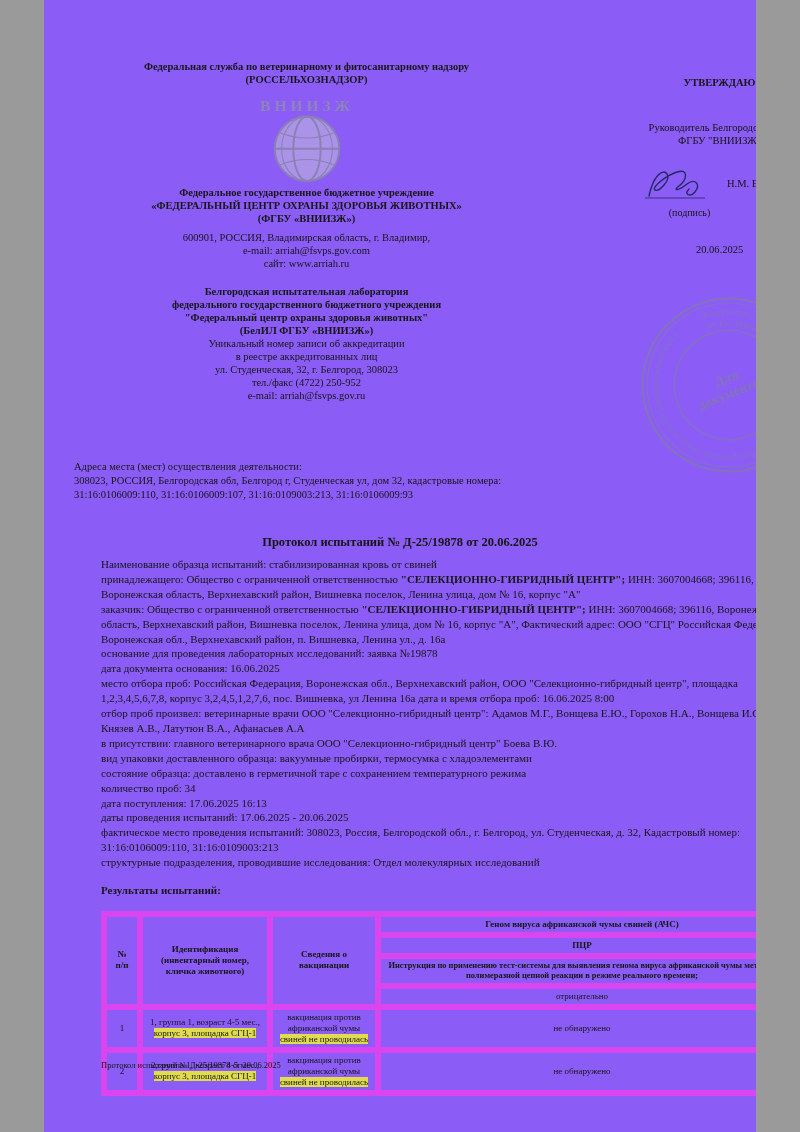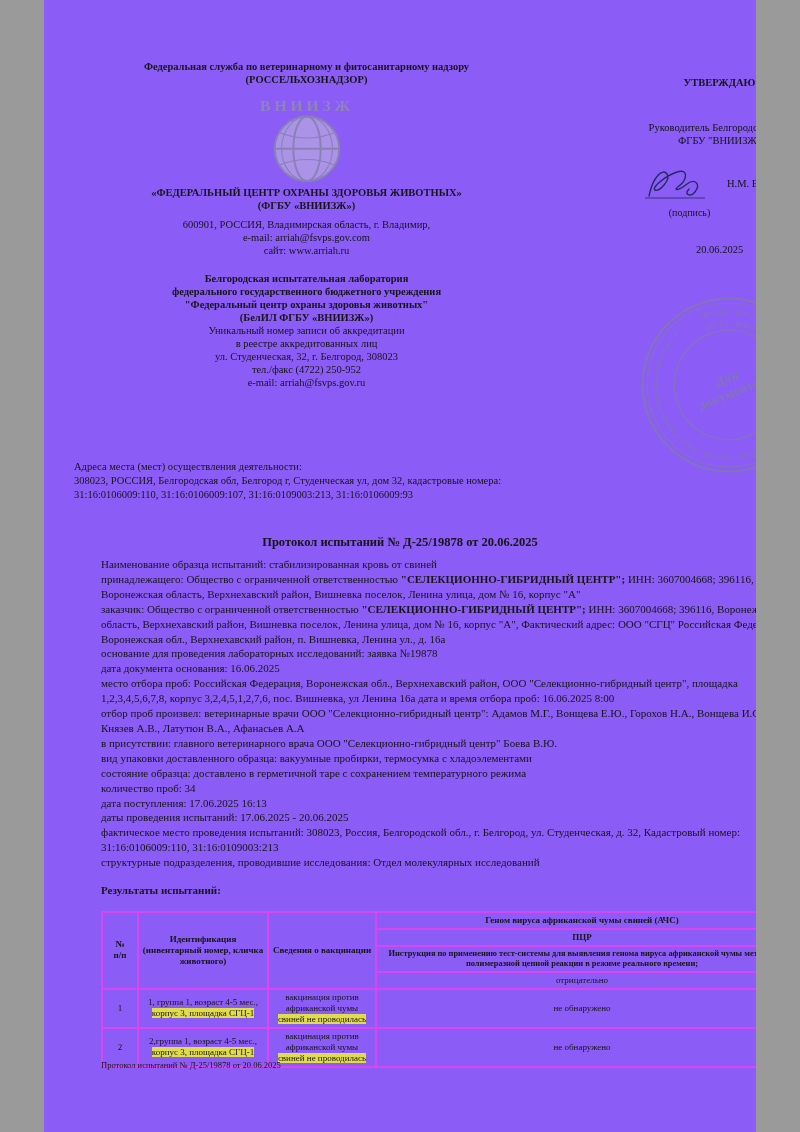--- a/index.html
+++ b/index.html
@@ -18,21 +18,21 @@
   .sig-svg { width:66px; height:42px; }
   .sig-caption { font-size:10px; margin-top:1px; transform:translateX(-30px); }
   .approve-date { margin-top:24px; }
   .activity { position:absolute; left:30px; top:460px; width:660px; text-align:left; font-size:10.5px; line-height:14px; }
   .stamp { position:absolute; left:594px; top:294px; width:182px; height:182px; opacity:0.92; }
   .title { position:absolute; left:0; top:535px; width:100%; text-align:center; font-size:12.5px; font-weight:bold; }
   .bodyblock { position:absolute; left:57px; top:557px; width:690px; font-size:11px; line-height:14.9px; text-align:left; }
   .bodyblock p { margin:0; }
   .results-heading { font-weight:bold; margin-top:13px; }
   table.results { border-collapse:collapse; margin-top:13px; width:688px; table-layout:fixed; }
-  .results th, .results td { border:2px solid #d946ef; padding:2px 3px; text-align:center; vertical-align:middle; font-size:9px; line-height:11px; font-weight:normal; }
+  .results th, .results td { border:6px solid #d946ef; padding:2px 3px; text-align:center; vertical-align:middle; font-size:9px; line-height:11px; font-weight:normal; }
   .results th { font-weight:bold; }
   .results th.norm { font-weight:normal; }
   .results th.method { font-size:8.4px; line-height:10px; }
   .pre { white-space:pre-line; }
   .hl { background:#e0dc4e; }
   .cell-sub { display:block; }
   .footer { position:absolute; left:57px; top:1060px; font-size:8.5px; }
 </style>
 </head>
 <body>
@@ -48,20 +48,21 @@
       <g stroke="#8a81b5" fill="none" stroke-width="2">
         <circle cx="66" cy="54" r="33" fill="#c6c1dd" fill-opacity="0.55"></circle>
         <ellipse cx="66" cy="54" rx="14" ry="33"></ellipse>
         <ellipse cx="66" cy="54" rx="26" ry="33" stroke-width="1.1"></ellipse>
         <line x1="33" y1="54" x2="99" y2="54"></line>
         <path d="M37,37 Q66,49 95,37" stroke-width="1.1"></path>
         <path d="M37,71 Q66,59 95,71" stroke-width="1.1"></path>
       </g>
     </svg>
 
+    <div class="b">Федеральное государственное бюджетное учреждение</div>
     <div class="b">«ФЕДЕРАЛЬНЫЙ ЦЕНТР ОХРАНЫ ЗДОРОВЬЯ ЖИВОТНЫХ»</div>
     <div class="b">(ФГБУ «ВНИИЗЖ»)</div>
 
     <div class="mt6">600901, РОССИЯ, Владимирская область, г. Владимир,</div>
     <div>e-mail: arriah@fsvps.gov.com</div>
     <div>сайт: www.arriah.ru</div>
 
     <div class="b mt16">Белгородская испытательная лаборатория</div>
     <div class="b">федерального государственного бюджетного учреждения</div>
     <div class="b">"Федеральный центр охраны здоровья животных"</div>

